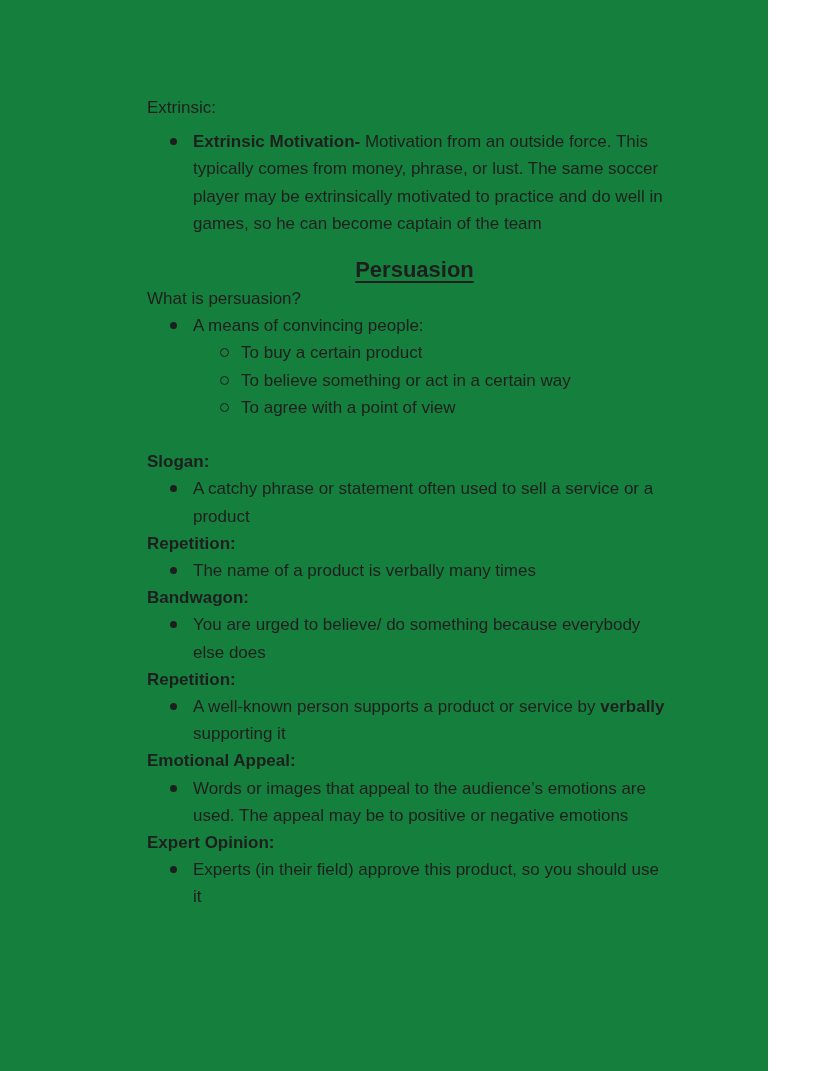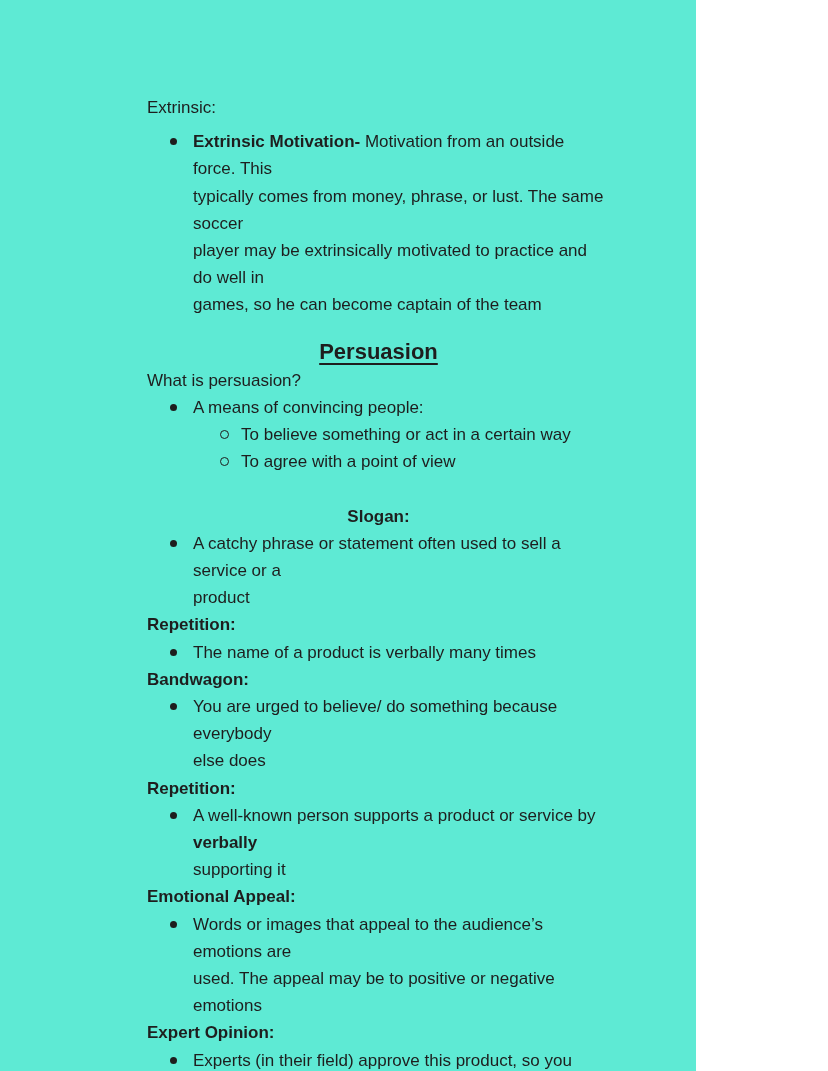--- a/index.html
+++ b/index.html
@@ -10,23 +10,23 @@
 
   body {
     width: 828px;
     height: 1071px;
     font-family: "Liberation Sans", sans-serif;
     color: #1e1e1e;
     overflow: hidden;
   }
 
   .page {
-    width: 696px;
+    width: 768px;
     height: 1071px;
-    background: #5eead4;
+    background: #15803d;
     padding: 94px 86px 0 147px;
   }
 
   .line {
     font-size: 17px;
     line-height: 27.2px;
     white-space: pre-wrap;
   }
 
   .bold { font-weight: bold; }
@@ -72,21 +72,21 @@
     border-radius: 50%;
     border: 1.6px solid #1e1e1e;
     background: transparent;
     margin: 9px 12px 0 73px;
   }
 
   .first-list { margin-top: 7px; }
 
   .term { font-weight: bold; }
 
-  .gap-before { margin-top: 27.2px; text-align: center; }
+  .gap-before { margin-top: 27.2px; }
 </style>
 </head>
 <body>
 
 <div class="page">
 
   <p class="line">Extrinsic:</p>
 
   <div class="b-row first-list">
     <span class="marker-dot"></span>
@@ -98,20 +98,24 @@
 
   <h1 class="doc-title">Persuasion</h1>
 
   <p class="line">What is persuasion?</p>
 
   <div class="b-row">
     <span class="marker-dot"></span>
     <span class="text">A means of convincing people:</span>
   </div>
 
+  <div class="b-row">
+    <span class="marker-ring"></span>
+    <span class="text">To buy a certain product</span>
+  </div>
 
   <div class="b-row">
     <span class="marker-ring"></span>
     <span class="text">To believe something or act in a certain way</span>
   </div>
 
   <div class="b-row">
     <span class="marker-ring"></span>
     <span class="text">To agree with a point of view</span>
   </div>

